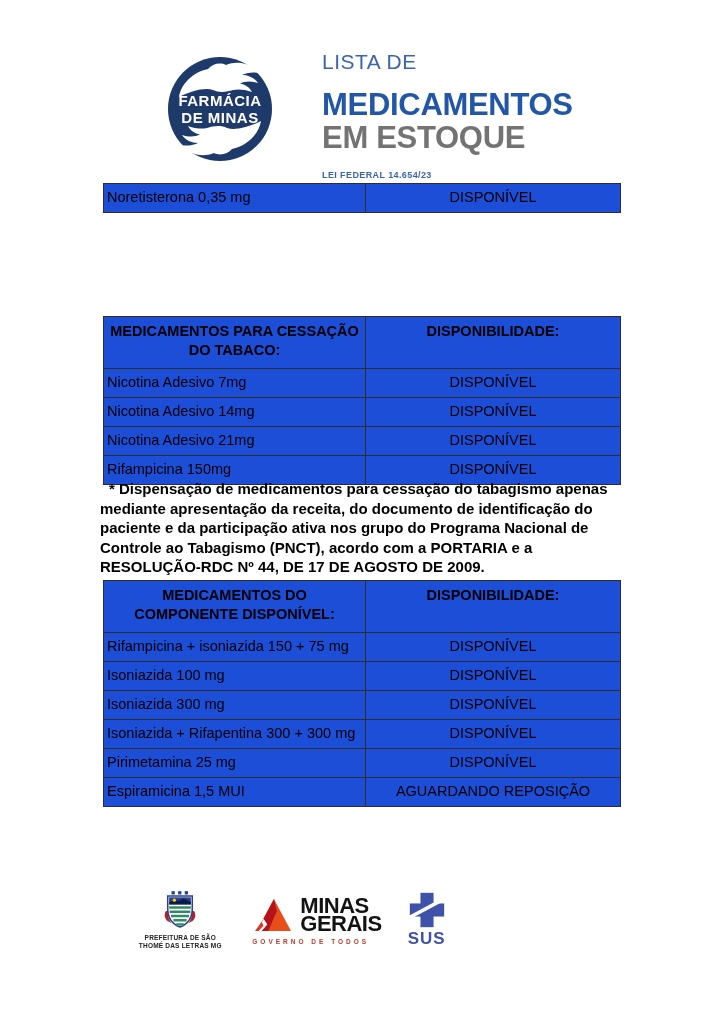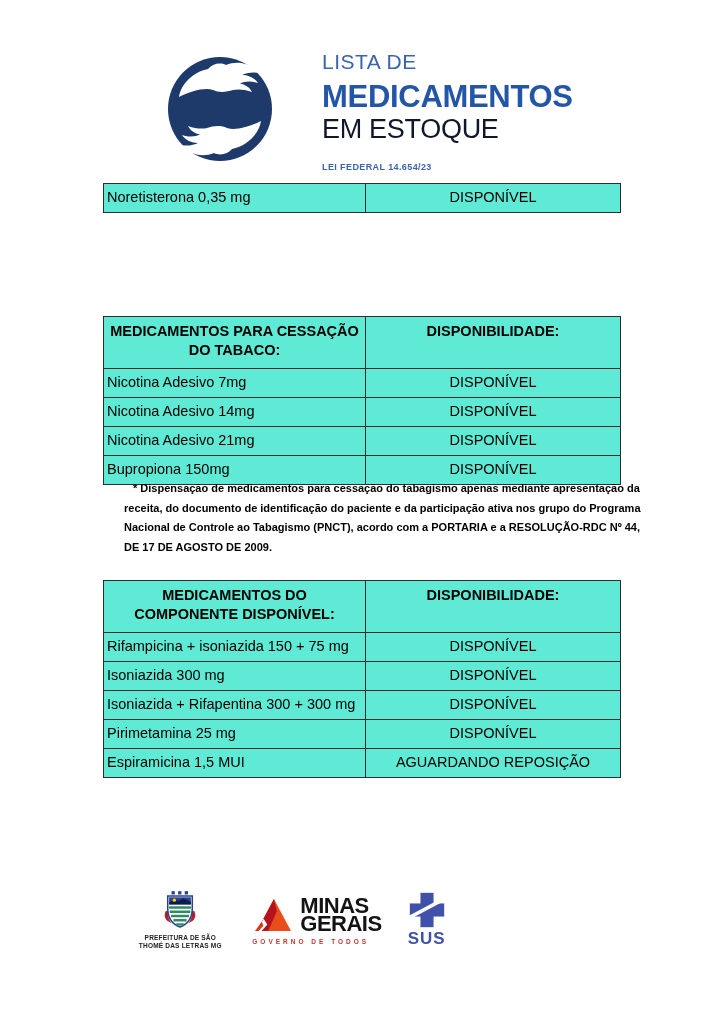--- a/index.html
+++ b/index.html
@@ -13,38 +13,38 @@
   
   .logo-wrap { position:absolute; left:167px; top:56px; width:106px; height:106px; }
   .logo-wrap svg { position:absolute; inset:0; }
   .logo-text { position:absolute; left:0; top:36px; width:106px; text-align:center;
     color:#fff; font-weight:800; line-height:17px; letter-spacing:.5px; }
   .logo-text .l1 { font-size:15px; }
   .logo-text .l2 { font-size:15px; }
 
   .title-wrap { position:absolute; left:322px; top:50px; }
   .title-l1 { font-size:21px; font-weight:500; color:#3a64b0; letter-spacing:.5px; }
-  .title-l2 { font-size:31px; font-weight:800; color:#2456a8; letter-spacing:-.3px; line-height:33px; margin-top:6px;}
-  .title-l3 { font-size:27px; font-weight:400; color:#0f172a; letter-spacing:-.3px; line-height:33px;}
+  .title-l2 { font-size:31px; font-weight:800; color:#2456a8; letter-spacing:-.3px; line-height:33px; margin-top:14px;}
+  .title-l3 { font-size:31px; font-weight:700; color:#737373; letter-spacing:-.3px; line-height:33px;}
   .title-l4 { font-size:9px; font-weight:600; color:#3a64b0; letter-spacing:.4px; margin-top:16px; }
 
   
-  table { border-collapse:collapse; table-layout:fixed; width:517px; position:absolute; left:103px; background:#5eead4; }
+  table { border-collapse:collapse; table-layout:fixed; width:517px; position:absolute; left:103px; background:#1d4ed8; }
   #table-single { top:183px; }
   #table-tobacco { top:316px; }
   #table-strategic { top:580px; }
   td, th { border:1.7px solid #2d2d2d; font-size:14.5px; vertical-align:top; }
   col.c1 { width:262px; } col.c2 { width:255px; }
   th { font-weight:bold; text-align:center; padding:5px 6px 8px; line-height:19px; }
   td.drug { text-align:left; padding:4px 2px 5px 3px; line-height:19px; }
   td.status { text-align:center; padding:4px 4px 5px; line-height:19px; }
 
   
   .note { position:absolute; left:100px; top:479px; width:528px;
-    font-size:11px; font-weight:bold; line-height:19.5px; text-indent:9px;margin-left:24px; }
+    font-size:15px; font-weight:bold; line-height:19.5px; text-indent:9px; }
 
   
   .footer { position:absolute; left:0; top:891px; width:580px;
     display:flex; justify-content:center; align-items:center; gap:26px; }
   .pref-block { width:92px; text-align:center; }
   .pref-block svg { width:34px; height:40px; display:block; margin:0 auto 3px; }
   .pref-label { font-size:6.5px; font-weight:bold; color:#222; line-height:8px; letter-spacing:.2px; }
   .mg-block { display:flex; align-items:flex-end; position:relative; padding-bottom:12px; }
   .mg-tri { width:42px; height:36px; margin-right:6px; }
   .mg-words { line-height:18px; }
@@ -63,20 +63,24 @@
   <div class="logo-wrap">
     <svg viewBox="0 0 106 106">
       <circle cx="53" cy="53" r="52" fill="#1e3a6b"></circle>
       <path fill="#ffffff" d="M12,41 C14,28 26,16 41,13 C45,8 53,6 59,9 C71,4 85,8 93,17
         C85,15.5 79,17 75,19 C81,19 88,22 91,27 C83,24.5 77,25.5 73,27.5
         C78,28.5 83,31.5 85,36 C77.5,33 70,33 66,34 C60,36 52,37 46,34 C38,31 24,35 12,41 Z"></path>
       <path fill="#ffffff" d="M94,65 C92,78 80,90 65,93 C61,98 53,100 47,97 C35,102 21,98 13,89
         C21,90.5 27,89 31,87 C25,87 18,84 15,79 C23,81.5 29,80.5 33,78.5
         C28,77.5 23,74.5 21,70 C28.5,73 36,73 40,72 C46,70 54,69 60,72 C68,75 82,71 94,65 Z"></path>
     </svg>
+    <div class="logo-text">
+      <div class="l1">FARMÁCIA</div>
+      <div class="l2">DE MINAS</div>
+    </div>
   </div>
 
   <div class="title-wrap">
     <div class="title-l1">LISTA DE</div>
     <div class="title-l2">MEDICAMENTOS</div>
     <div class="title-l3">EM ESTOQUE</div>
     <div class="title-l4">LEI FEDERAL 14.654/23</div>
   </div>
 
   <table id="table-single">
@@ -108,40 +112,44 @@
     </tr>
     <tr>
       <td class="drug">Nicotina Adesivo 14mg</td>
       <td class="status">DISPONÍVEL</td>
     </tr>
     <tr>
       <td class="drug">Nicotina Adesivo 21mg</td>
       <td class="status">DISPONÍVEL</td>
     </tr>
     <tr>
-      <td class="drug">Bupropiona 150mg</td>
+      <td class="drug">Rifampicina 150mg</td>
       <td class="status">DISPONÍVEL</td>
     </tr>
   </tbody>
     </table>
 
   <p class="note">* Dispensação de medicamentos para cessação do tabagismo apenas mediante apresentação da receita, do documento de identificação do paciente e da participação ativa nos grupo do Programa Nacional de Controle ao Tabagismo (PNCT), acordo com a PORTARIA e a RESOLUÇÃO-RDC Nº 44, DE 17 DE AGOSTO DE 2009.</p>
 
   <table id="table-strategic">
     <colgroup>
         <col class="c1">
         <col class="c2">
       </colgroup>
     <tbody>
         <tr>
       <th>MEDICAMENTOS DO COMPONENTE DISPONÍVEL:</th>
       <th>DISPONIBILIDADE:</th>
     </tr>
     <tr>
       <td class="drug">Rifampicina + isoniazida 150 + 75 mg</td>
+      <td class="status">DISPONÍVEL</td>
+    </tr>
+    <tr>
+      <td class="drug">Isoniazida 100 mg</td>
       <td class="status">DISPONÍVEL</td>
     </tr>
     <tr>
       <td class="drug">Isoniazida 300 mg</td>
       <td class="status">DISPONÍVEL</td>
     </tr>
     <tr>
       <td class="drug">Isoniazida + Rifapentina 300 + 300 mg</td>
       <td class="status">DISPONÍVEL</td>
     </tr>

